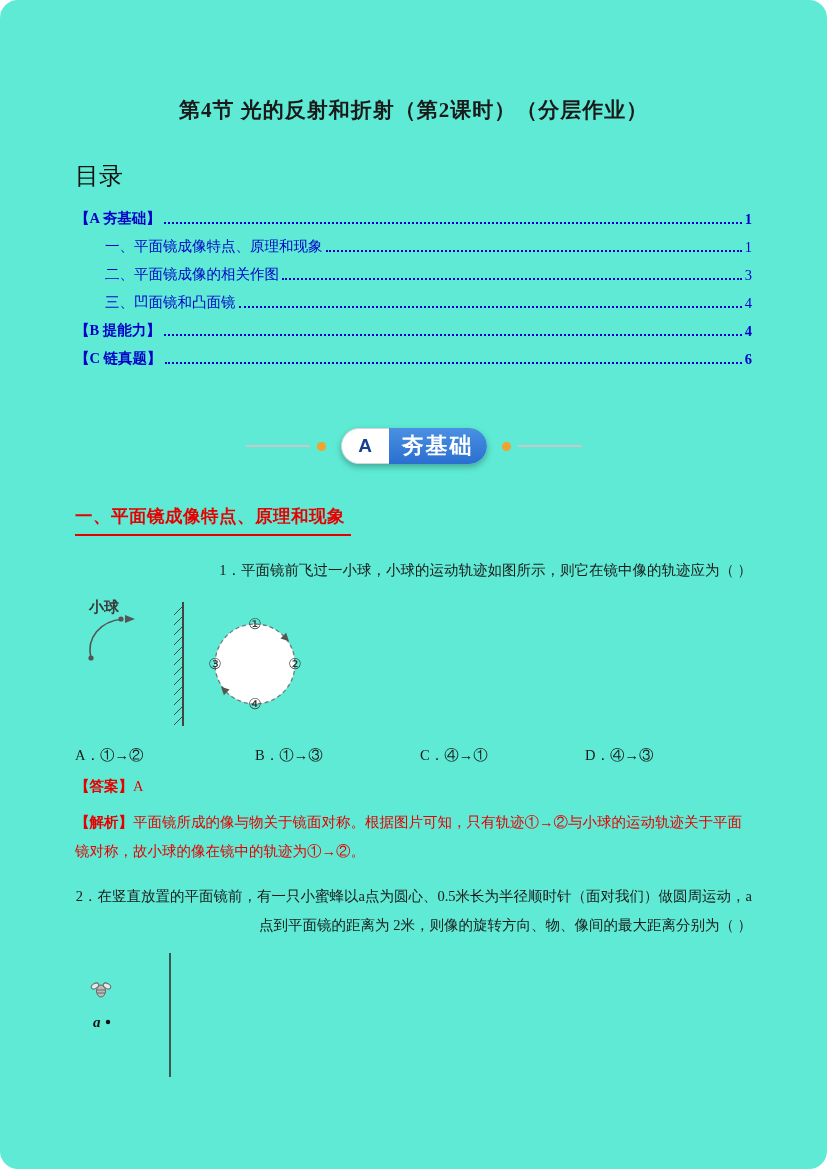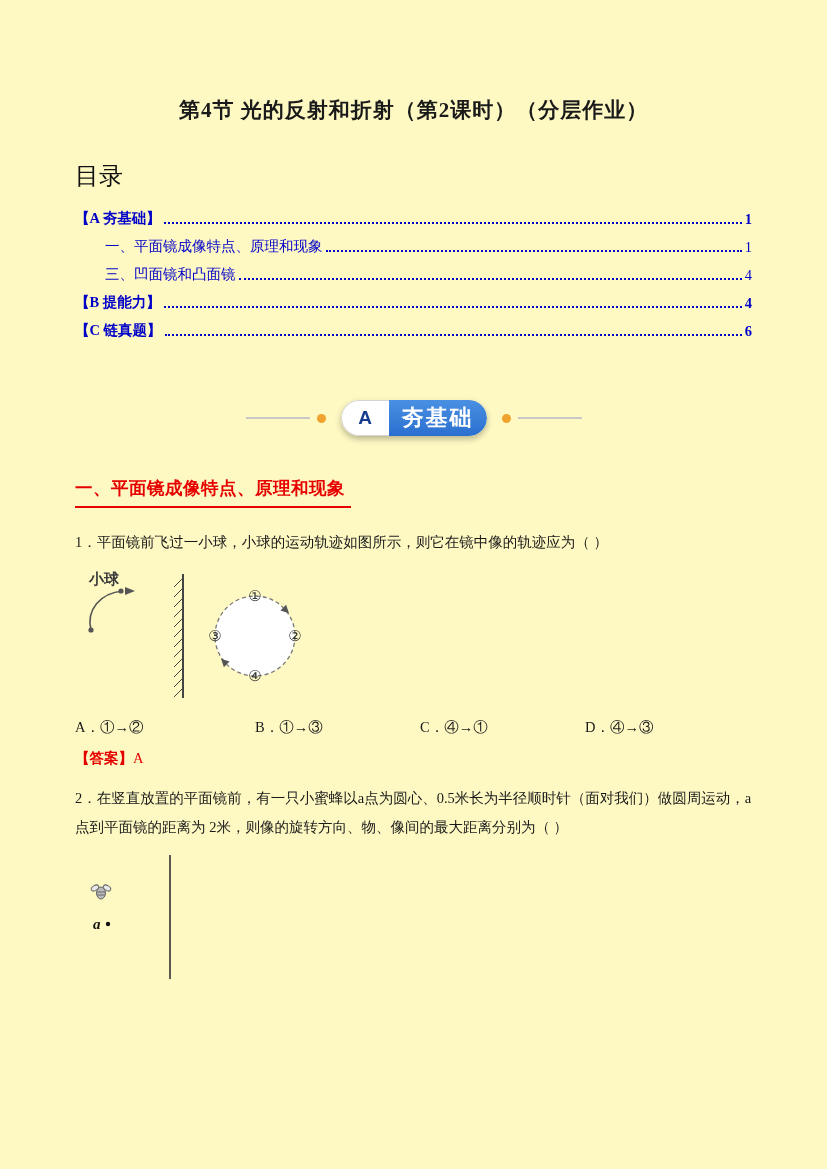--- a/index.html
+++ b/index.html
@@ -2,24 +2,25 @@
 <html><head>
 <meta charset="utf-8">
 <style>
   * { margin: 0; padding: 0; box-sizing: border-box; }
   html, body { background: #ffffff; }
   .page {
     position: relative;
     width: 827px;
     height: 1169px;
     margin: 0 auto;
-    background: #fef9c3;
+    background: #5eead4;
     overflow: hidden;
     font-family: "Liberation Serif", "DejaVu Serif", serif;
     color: #1a1a1a;
+    border-radius: 18px;
   }
   .doc-title {
     padding-top: 96px;
     text-align: center;
     font-size: 21px;
     font-weight: bold;
     letter-spacing: 1px;
   }
   .toc-heading {
     margin: 36px 0 0 75px;
@@ -99,20 +100,21 @@
     border-bottom: 2px solid #e60000;
     padding: 0 6px 6px 0;
     letter-spacing: 0.5px;
   }
 
   .qtext {
     margin: 20px 75px 0 75px;
     font-size: 14.5px;
     line-height: 1.95;
     color: #1a1a1a;
+    text-align: right;
   }
   .figure { margin: 10px 0 0 75px; }
   .options {
     display: flex;
     margin: 8px 0 0 75px;
     font-size: 14.5px;
   }
   .options .opt { width: 180px; }
   .options .opt:nth-child(2), .options .opt:nth-child(3) { width: 165px; }
   .options .opt:last-child { width: auto; }
@@ -144,20 +146,25 @@
   <div class="toc">
     <div class="toc-row lvl1">
       <span class="label">【A 夯基础】</span>
       <span class="leader"></span>
       <span class="pagenum">1</span>
     </div>
     <div class="toc-row lvl2">
       <span class="label">一、平面镜成像特点、原理和现象</span>
       <span class="leader"></span>
       <span class="pagenum">1</span>
+    </div>
+    <div class="toc-row lvl2">
+      <span class="label">二、平面镜成像的相关作图</span>
+      <span class="leader"></span>
+      <span class="pagenum">3</span>
     </div>
     <div class="toc-row lvl2">
       <span class="label">三、凹面镜和凸面镜</span>
       <span class="leader"></span>
       <span class="pagenum">4</span>
     </div>
     <div class="toc-row lvl1">
       <span class="label">【B 提能力】</span>
       <span class="leader"></span>
       <span class="pagenum">4</span>
@@ -231,20 +238,23 @@
     <span class="opt">A．①→②</span>
     <span class="opt">B．①→③</span>
     <span class="opt">C．④→①</span>
     <span class="opt">D．④→③</span>
   </div>
 
   <div class="answer">
     <span class="tag">【答案】</span><span>A</span>
   </div>
 
+  <div class="analysis">
+    <span class="tag">【解析】</span><span>平面镜所成的像与物关于镜面对称。根据图片可知，只有轨迹①→②与小球的运动轨迹关于平面镜对称，故小球的像在镜中的轨迹为①→②。</span>
+  </div>
 
   <div class="qtext" style="margin-top:16px;">2．在竖直放置的平面镜前，有一只小蜜蜂以a点为圆心、0.5米长为半径顺时针（面对我们）做圆周运动，a点到平面镜的距离为 2米，则像的旋转方向、物、像间的最大距离分别为（        ）</div>
 
   <div class="figure">
     <svg width="200" height="132" viewBox="0 0 200 132">
 
       <g stroke="#666" stroke-width="1">
         <ellipse cx="26" cy="42" rx="4.5" ry="6" fill="#bbb"></ellipse>
         <ellipse cx="20" cy="37" rx="4" ry="2.5" fill="#e8e8e8" transform="rotate(-30 20 37)"></ellipse>
         <ellipse cx="32" cy="37" rx="4" ry="2.5" fill="#e8e8e8" transform="rotate(30 32 37)"></ellipse>

